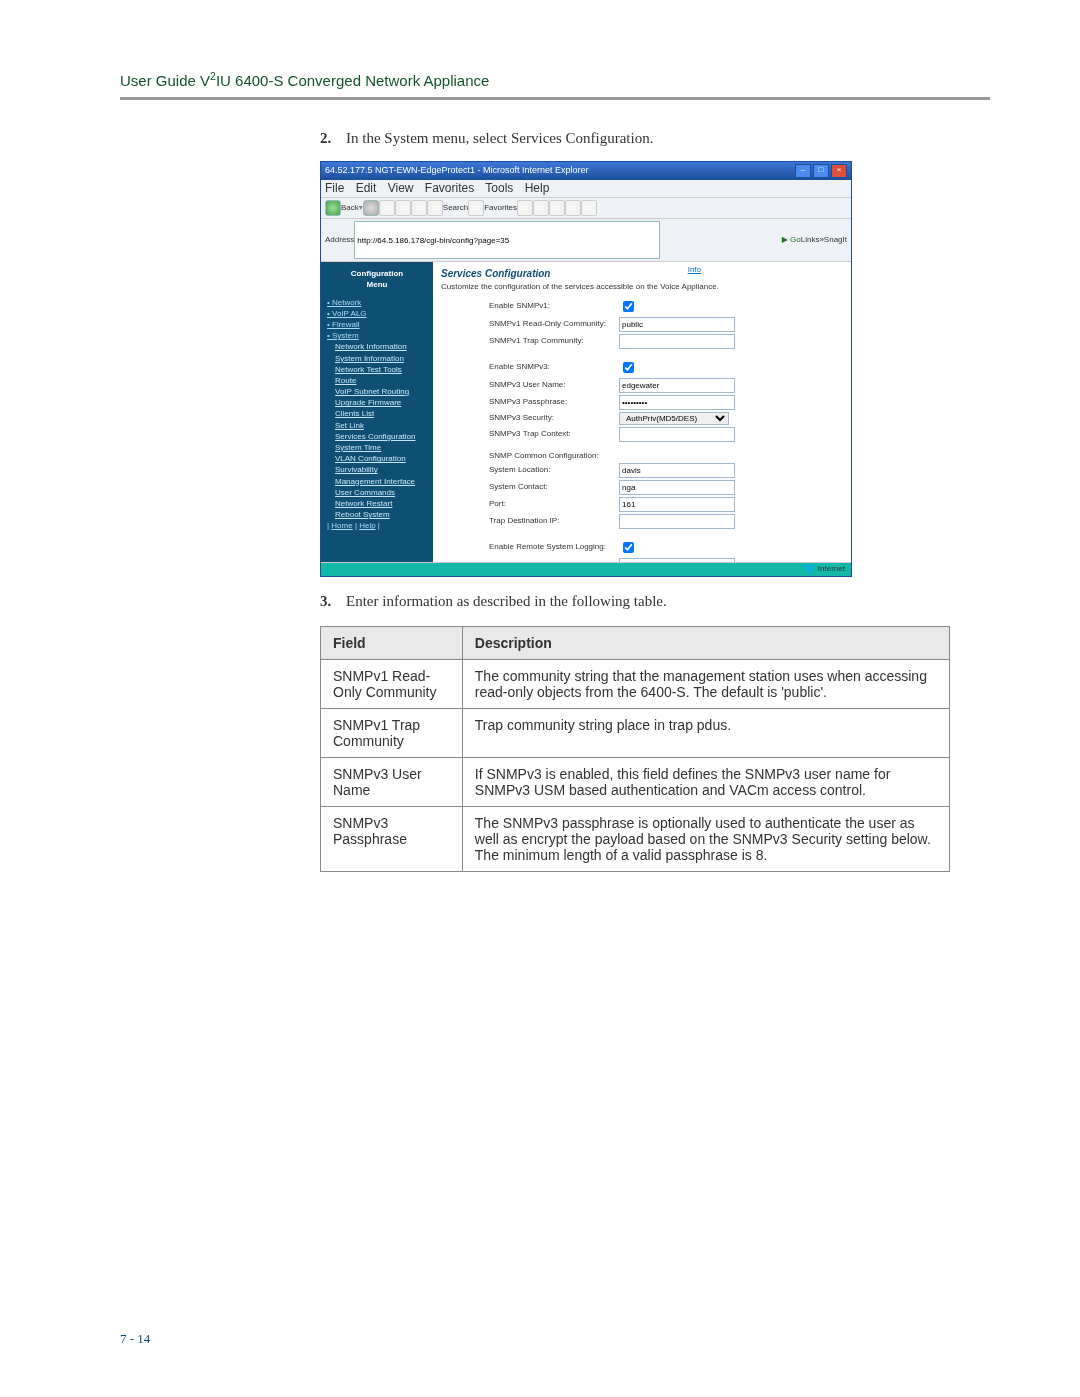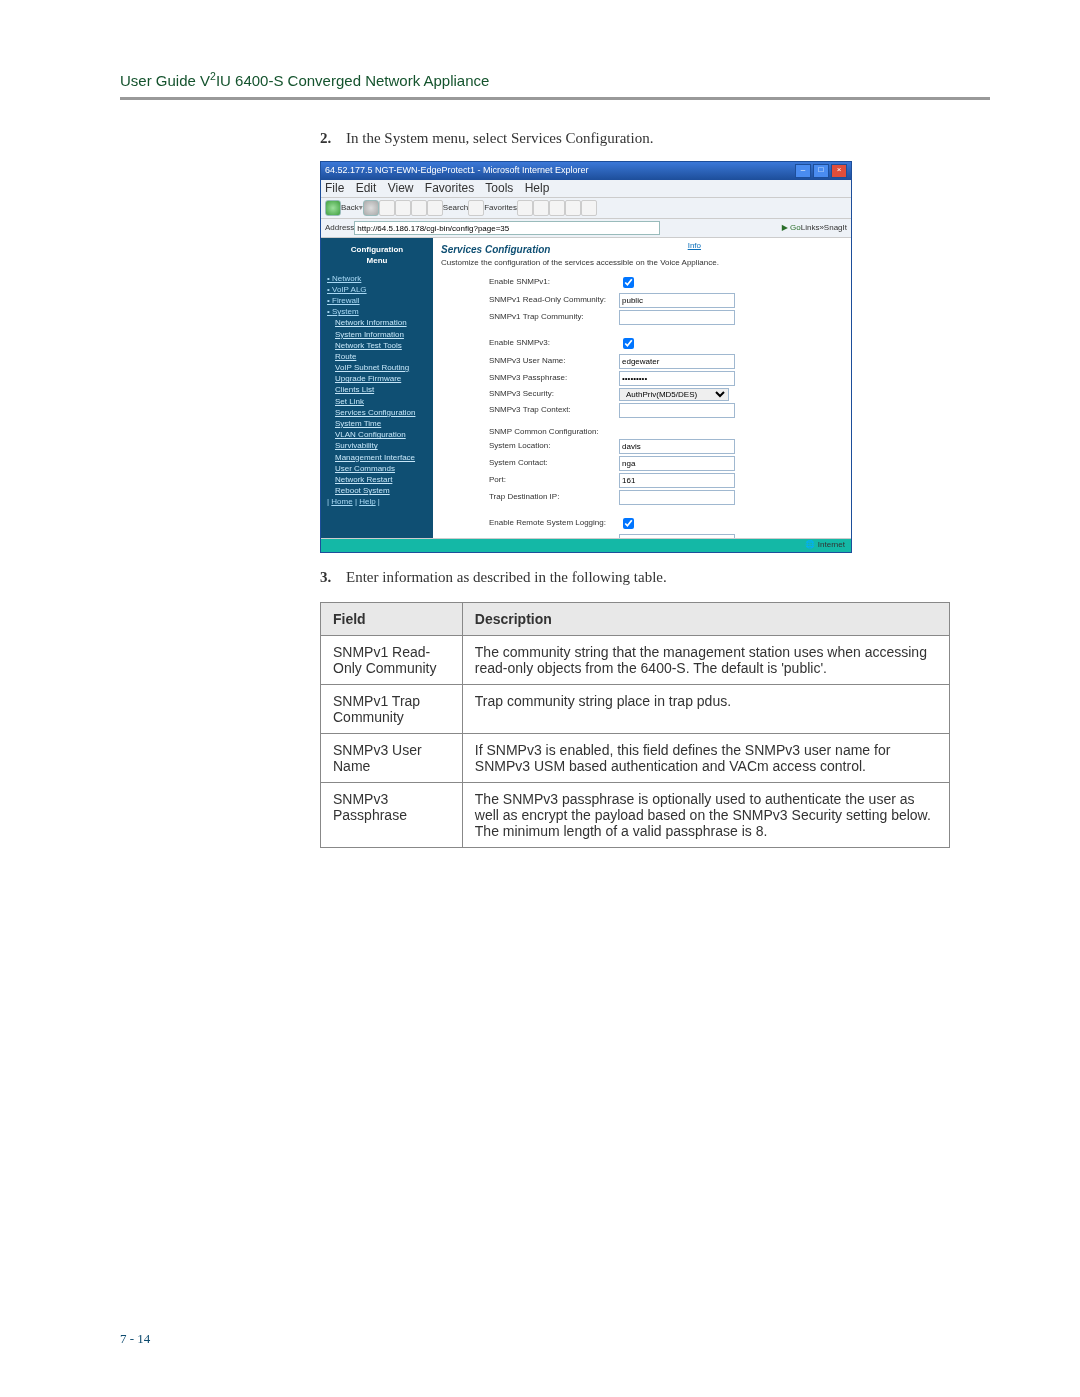--- a/index.html
+++ b/index.html
@@ -97,21 +97,21 @@
     background:radial-gradient(#9de09d,#3fa03f);
     display:inline-block;
   }
   .ie-toolbar .tbtn.gray { background:radial-gradient(#ddd,#aaa); }
   .ie-toolbar .tbtn.flat { background:#f4f4f4; border-radius:2px; border:1px solid #ccc; }
   .ie-addressbar {
     background:#eef2f7; padding:2px 4px; border-bottom:1px solid #ccc;
     display:flex; align-items:center; gap:0; font-size:8px; color:#333;
   }
   .ie-addressbar input {
-    flex: 0 0 300px; font-size:8px; height:12px; padding:0 2px;
+    flex: 0 0 300px; font-size:8px; height:12px; padding:12px 2px;
     border:1px solid #9bb; background:#fff;
   }
   .ie-addressbar .go { color:#2a6e2a; }
   .ie-body {
     display:flex;
     height:300px;
     overflow:hidden;
   }
   .ie-sidebar {
     width:100px;

